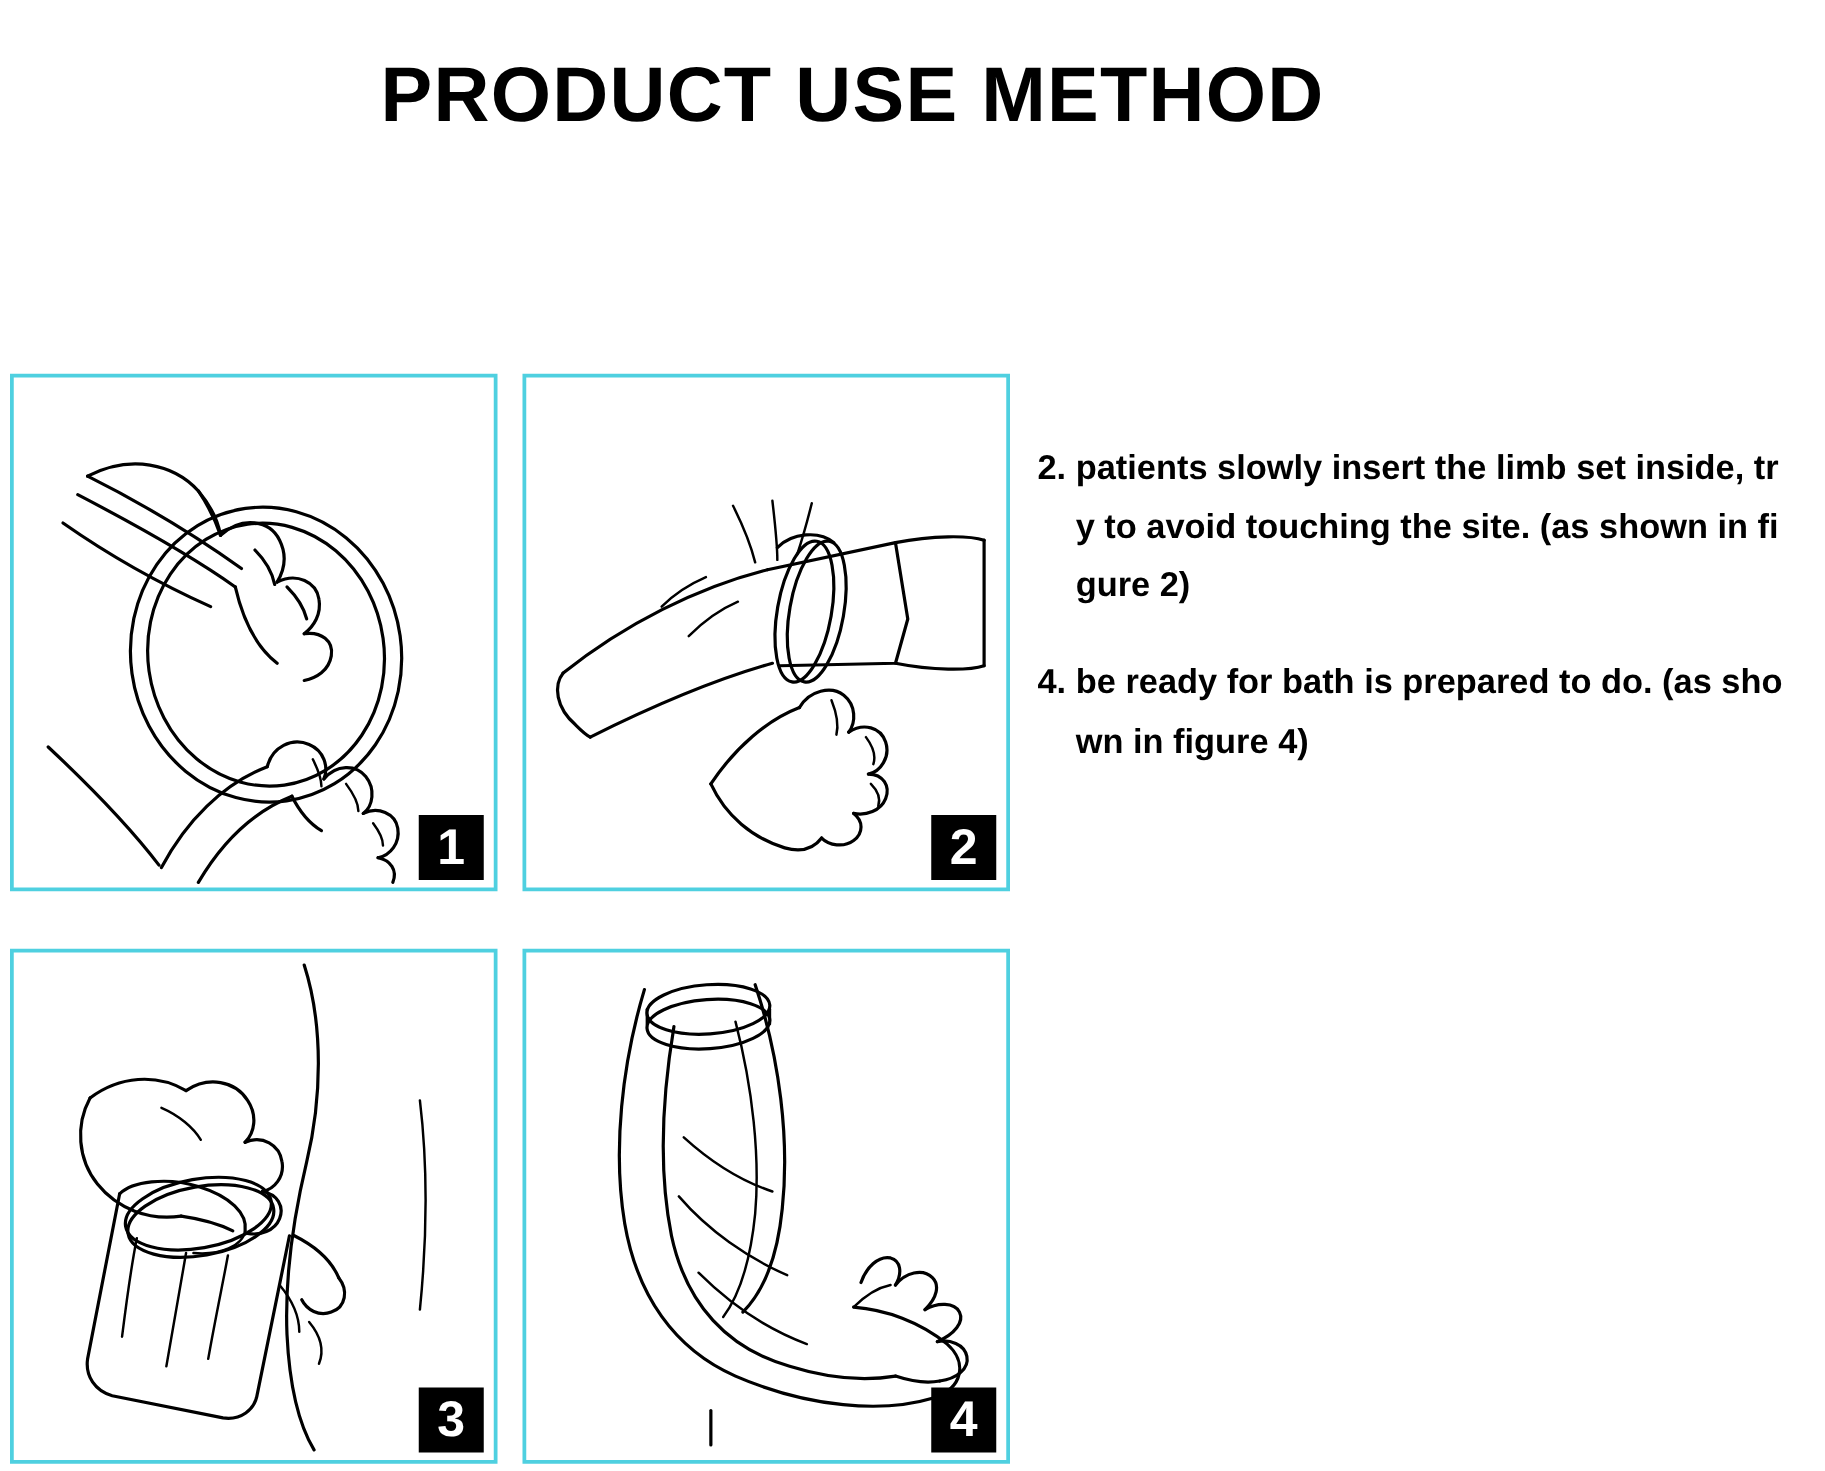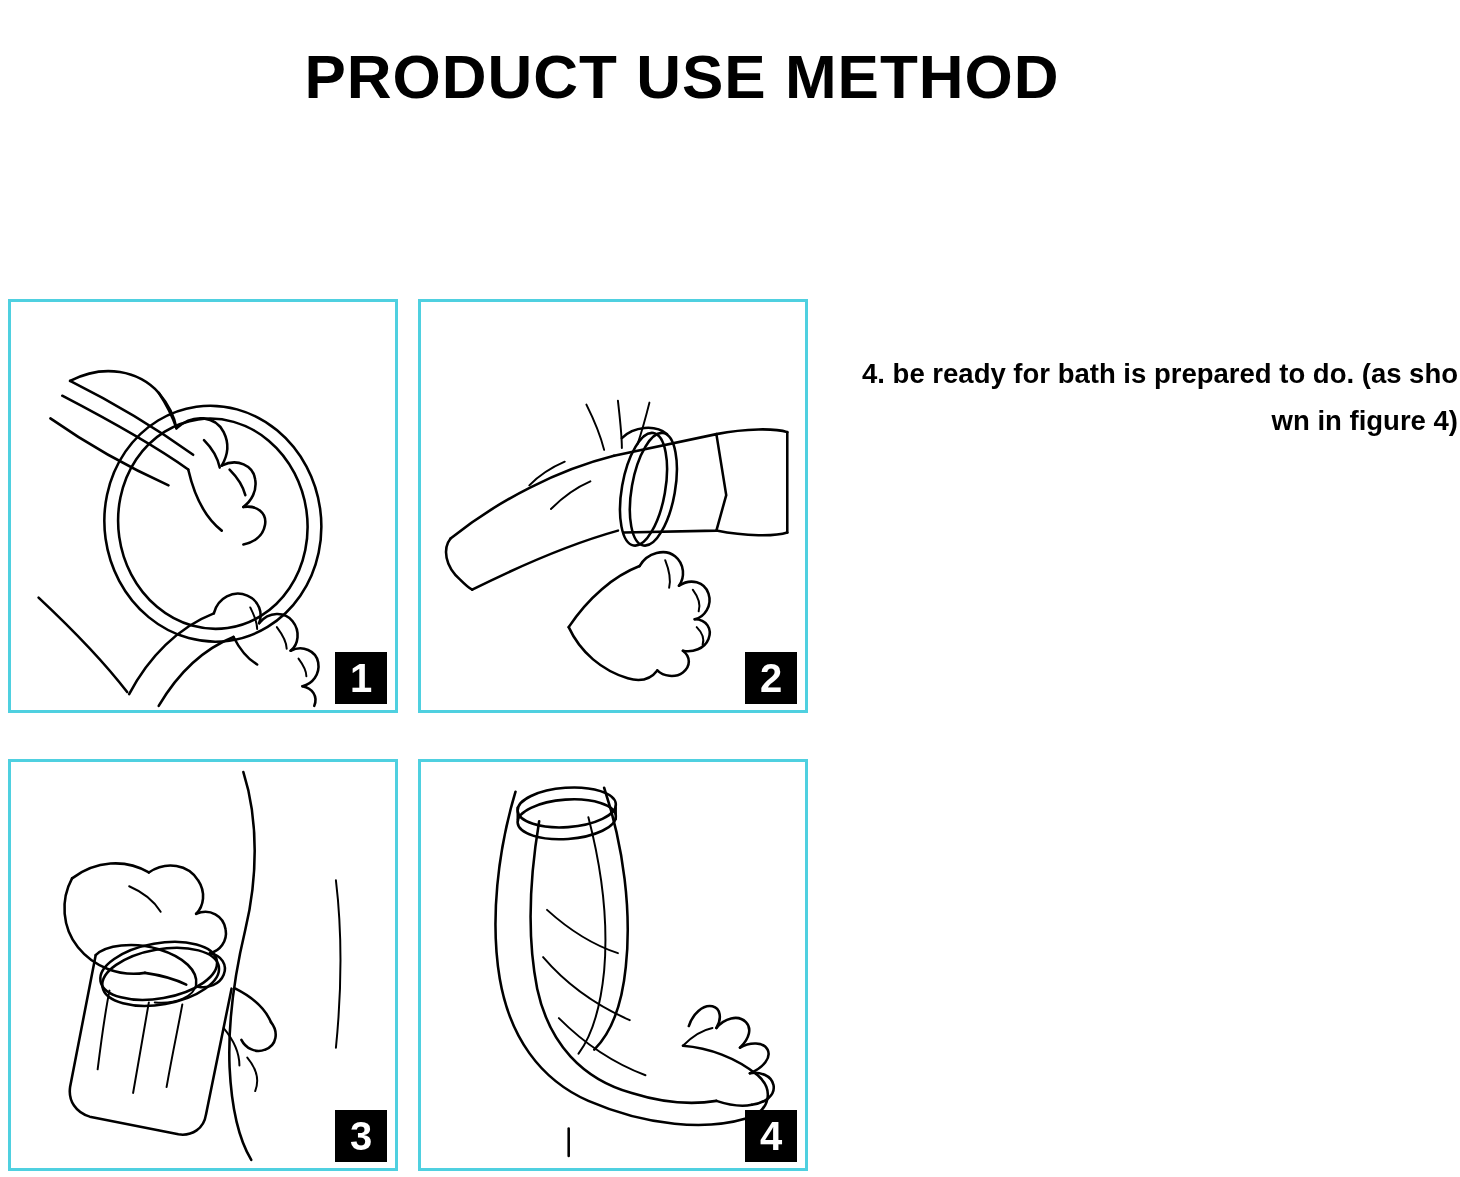--- a/index.html
+++ b/index.html
@@ -75,21 +75,21 @@
 
   .step {
     display: block;
     font-size: 27.5px;
     line-height: 1.72;
     font-weight: bold;
     font-family: "Liberation Sans", sans-serif;
     margin-bottom: 30px;
     white-space: pre-wrap;
   }
-  .step:last-child { margin-bottom: 0; text-align: right; }
+  .step:last-child { margin-bottom: 0; }
 </style>
 </head>
 <body>
 
 <h1 class="page-title">PRODUCT USE METHOD</h1>
 
 <div class="figures">
 
   <div class="fig f1">
     <svg viewBox="0 0 390 414" xmlns="http://www.w3.org/2000/svg">
@@ -226,15 +226,18 @@
 
         <path d="M150 372 L150 400"></path>
       </g>
     </svg>
     <div class="fig-num">4</div>
   </div>
 
 </div>
 
 <div class="steps">
+  <p class="step">2. patients slowly insert the limb set inside, tr
+    y to avoid touching the site. (as shown in fi
+    gure 2)</p>
   <p class="step">4. be ready for bath is prepared to do. (as sho
     wn in figure 4)</p>
 </div>
 
 </body></html>

